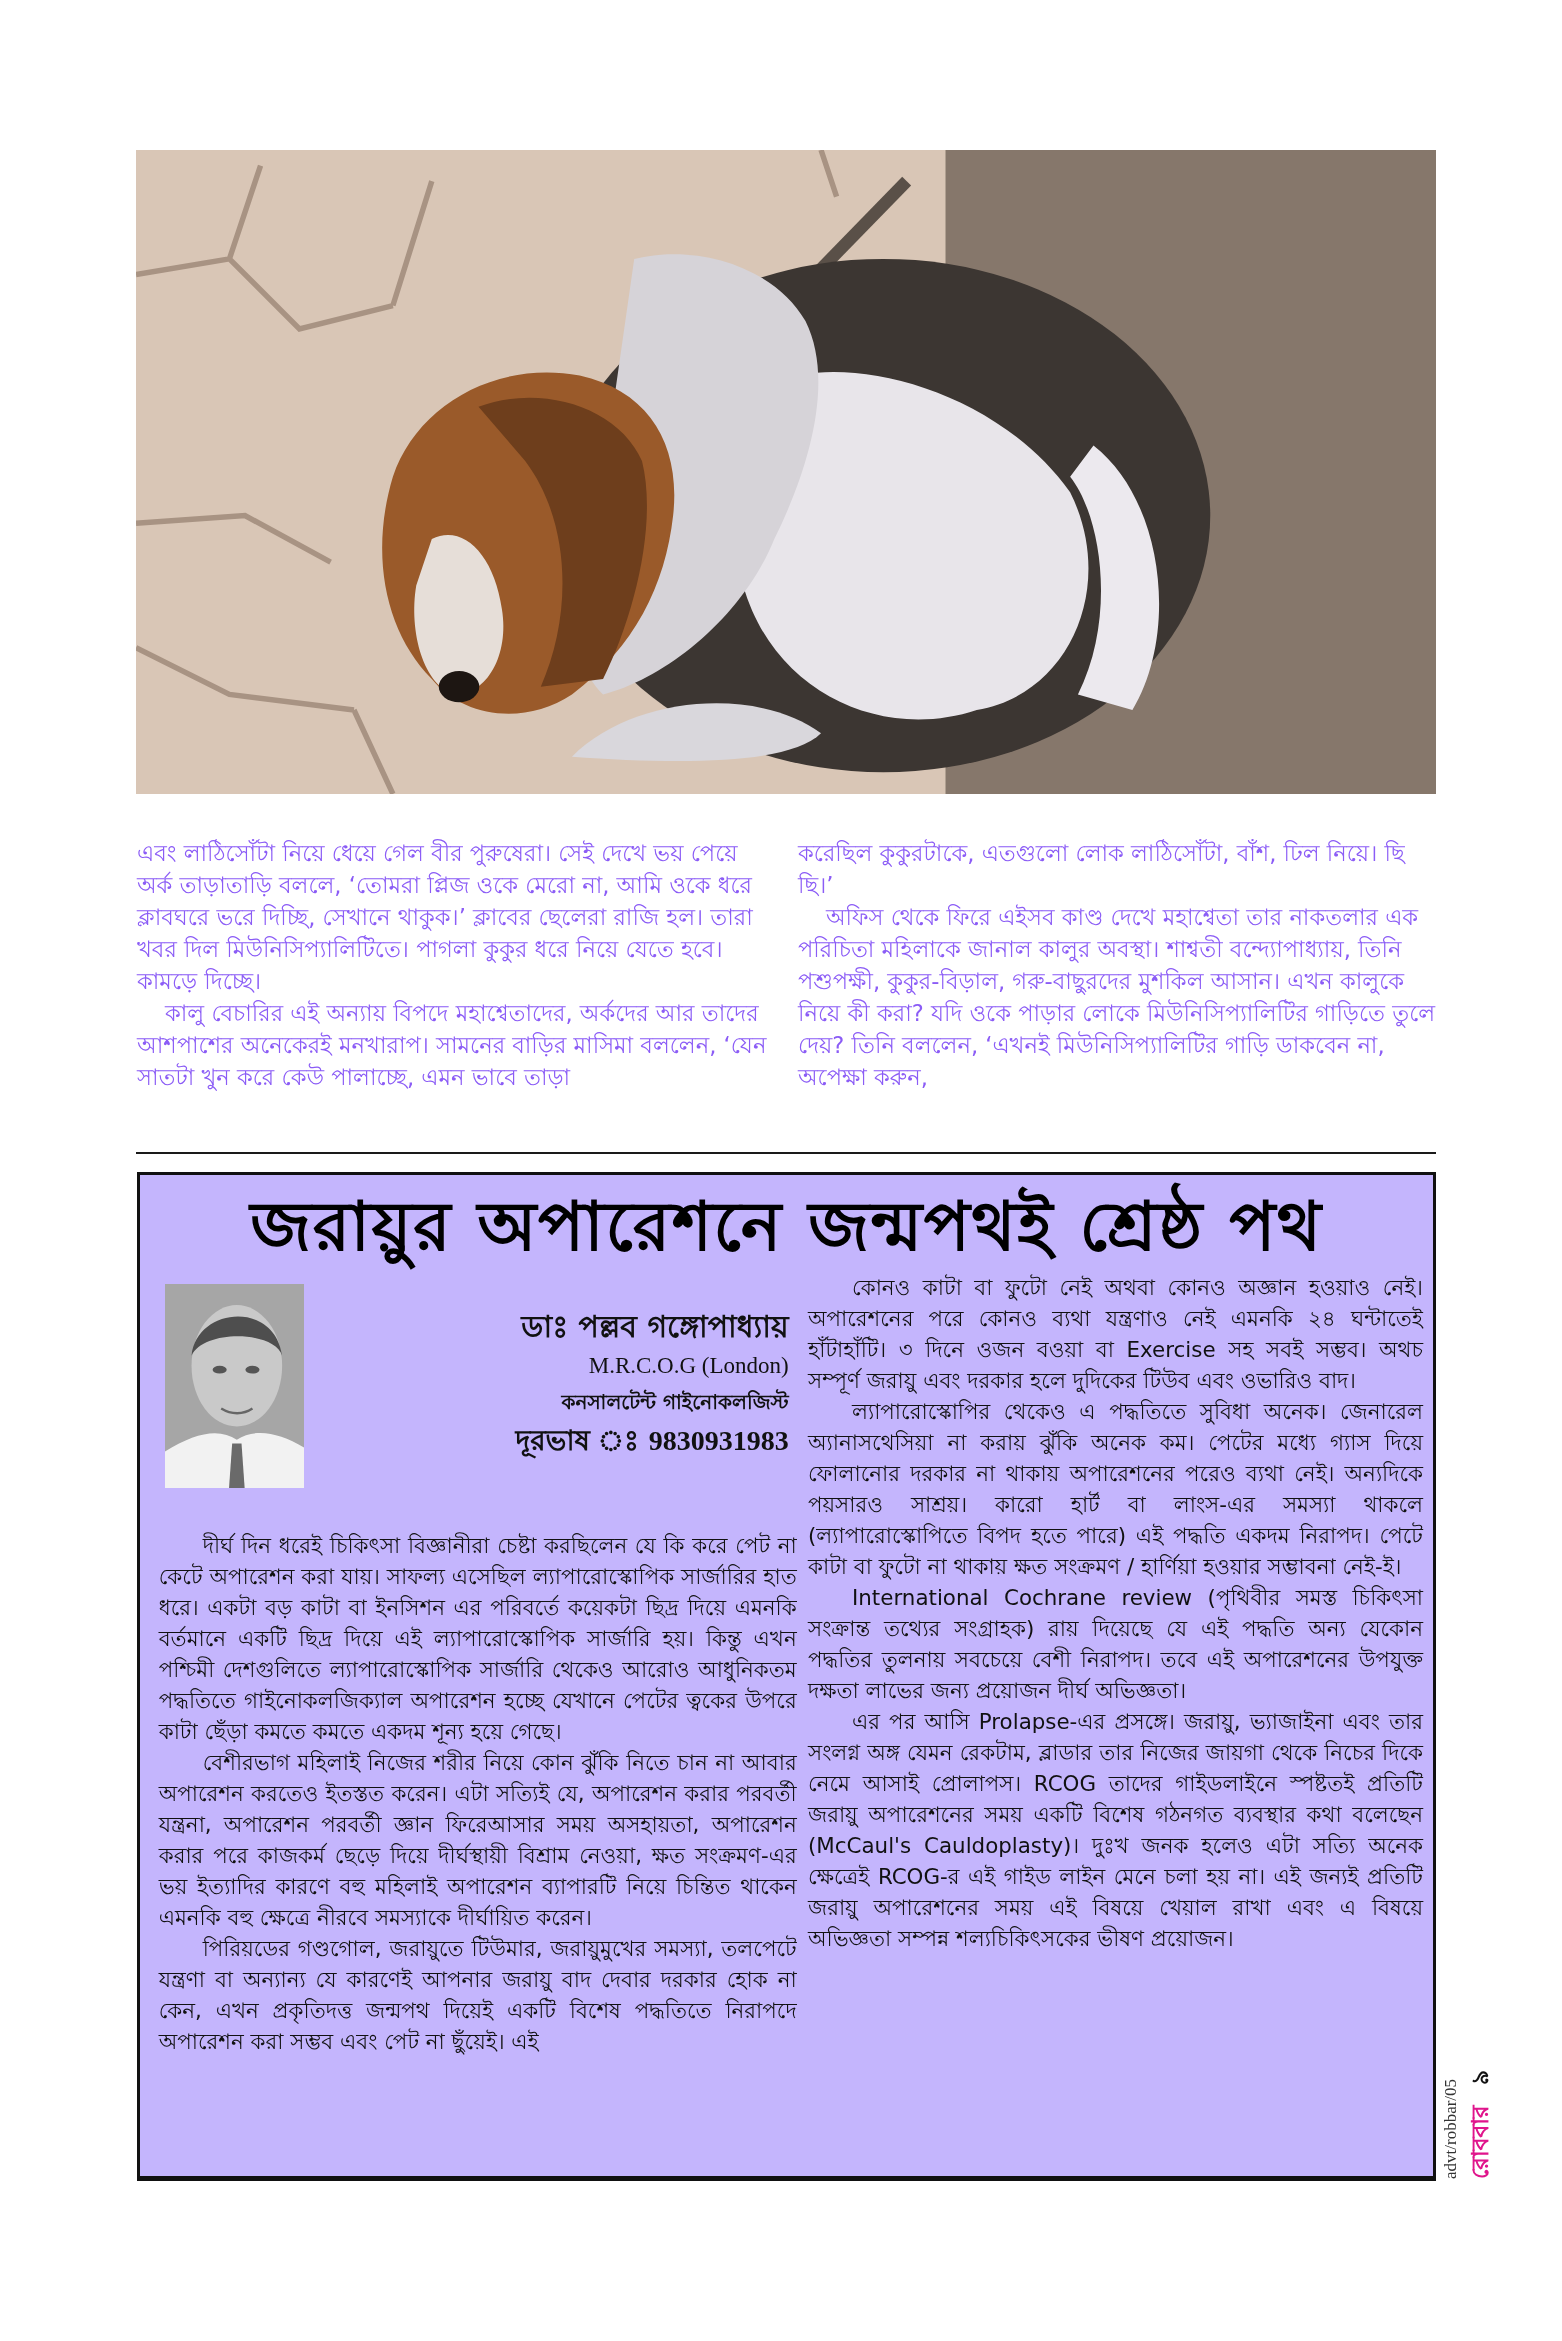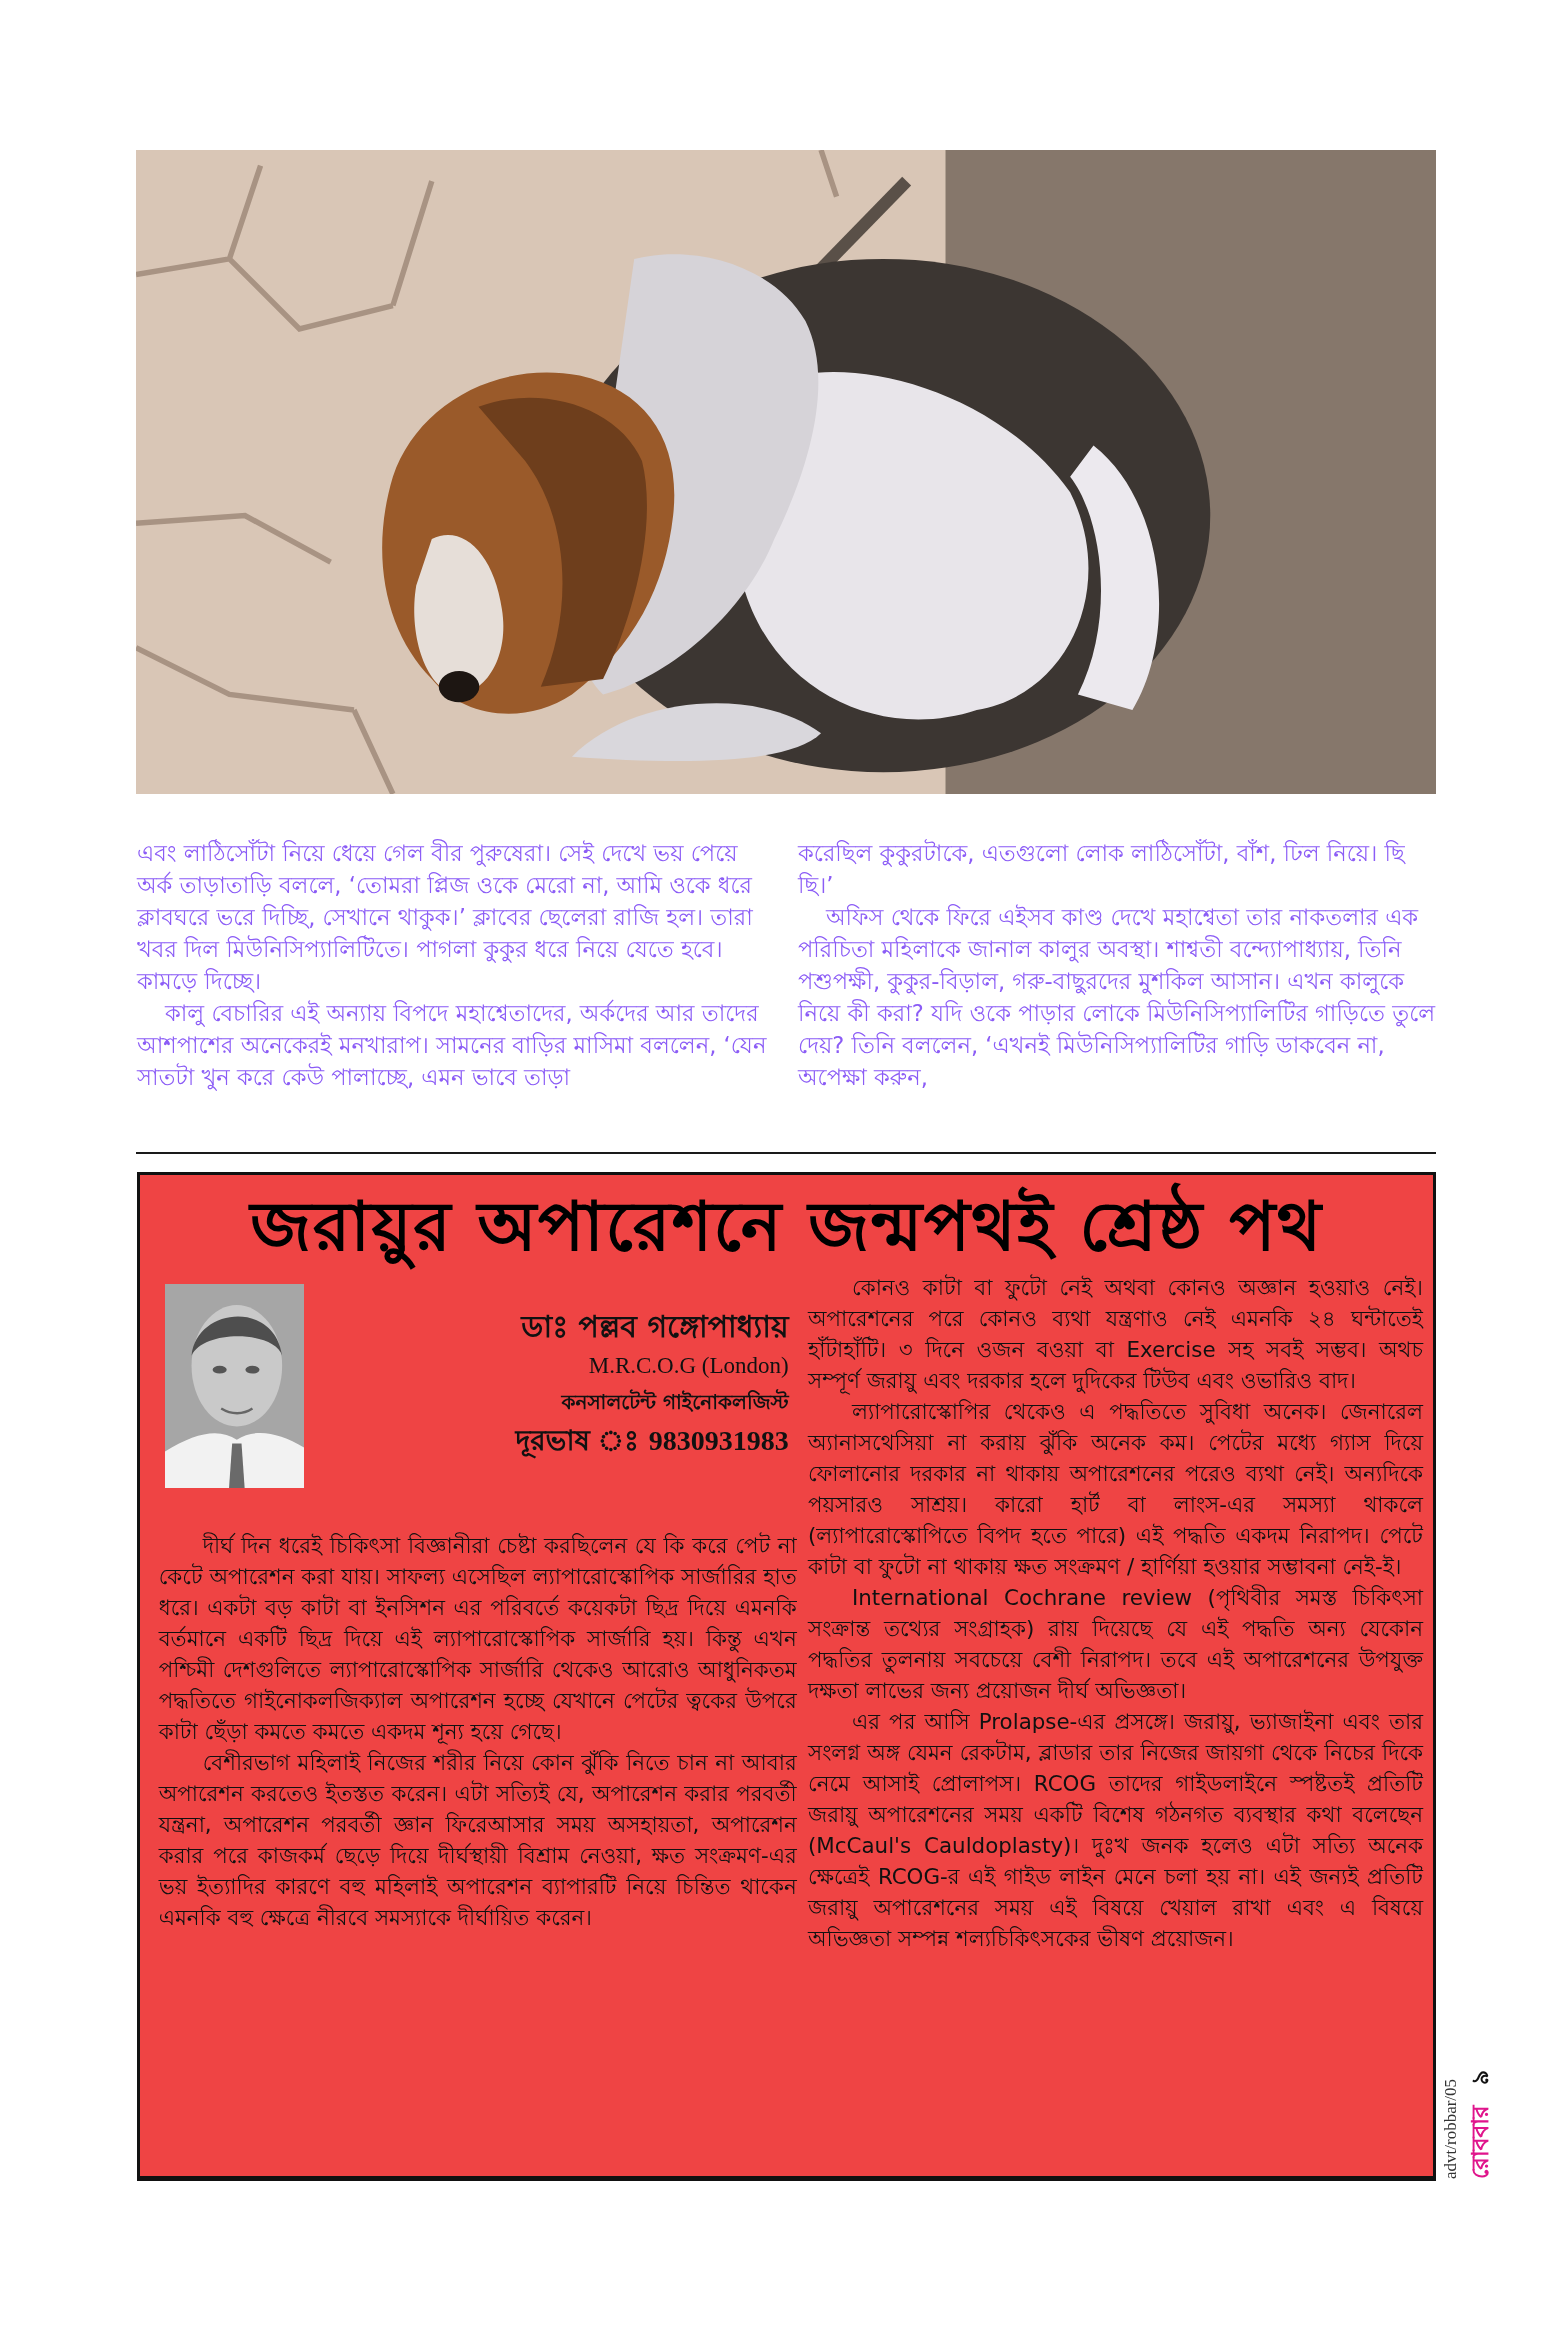--- a/index.html
+++ b/index.html
@@ -23,21 +23,21 @@
   .story-col.right { left: 798px; }
   .story-col p { margin: 0; }
   .story-col p.indent { text-indent: 28px; }
 
   .rule { position: absolute; left: 136px; top: 1152px; width: 1300px; height: 2.3px; background: #1a1a1a; }
 
   
   .ad {
     position: absolute; left: 137px; top: 1172px; width: 1299px; height: 1009px;
     border: 3.1px solid #111; border-bottom-width: 5.4px; border-right-width: 3.9px; box-sizing: border-box;
-    background: #ef4444;
+    background: #c4b5fd;
   }
   .ad-title {
     position: absolute; left: 0; right: 0; top: 9.3px; text-align: center;
     font-family: "DejaVu Sans", sans-serif; font-weight: bold; font-size: 68px; line-height: 86px;
     letter-spacing: 1.6px; color: #000;
   }
   .ad-left { position: absolute; left: 18.7px; top: 101px; width: 638px; }
   .ad-right { position: absolute; left: 668px; top: 97px; width: 615px; }
 
   .doctor-card { position: relative; height: 210px; }
@@ -124,20 +124,21 @@
         <div class="doctor-title">কনসালটেন্ট গাইনোকলজিস্ট</div>
         <div class="doctor-phone">
           <span>দূরভাষ ঃ</span>
           <span class="num">9830931983</span>
         </div>
       </div>
     </div>
     <div class="ad-text">
       <p class="indent">দীর্ঘ দিন ধরেই চিকিৎসা বিজ্ঞানীরা চেষ্টা করছিলেন যে কি করে পেট না কেটে অপারেশন করা যায়। সাফল্য এসেছিল ল্যাপারোস্কোপিক সার্জারির হাত ধরে। একটা বড় কাটা বা ইনসিশন এর পরিবর্তে কয়েকটা ছিদ্র দিয়ে এমনকি বর্তমানে একটি ছিদ্র দিয়ে এই ল্যাপারোস্কোপিক সার্জারি হয়। কিন্তু এখন  পশ্চিমী দেশগুলিতে ল্যাপারোস্কোপিক সার্জারি থেকেও আরোও আধুনিকতম পদ্ধতিতে গাইনোকলজিক্যাল অপারেশন হচ্ছে যেখানে পেটের ত্বকের উপরে কাটা ছেঁড়া কমতে কমতে একদম শূন্য হয়ে গেছে।</p>
       <p class="indent">বেশীরভাগ মহিলাই নিজের শরীর নিয়ে কোন ঝুঁকি নিতে চান না আবার অপারেশন করতেও ইতস্তত করেন। এটা সত্যিই যে, অপারেশন করার পরবর্তী যন্ত্রনা, অপারেশন পরবর্তী জ্ঞান ফিরেআসার সময় অসহায়তা, অপারেশন করার পরে কাজকর্ম ছেড়ে দিয়ে দীর্ঘস্থায়ী বিশ্রাম নেওয়া, ক্ষত সংক্রমণ-এর ভয় ইত্যাদির কারণে বহু মহিলাই অপারেশন ব্যাপারটি নিয়ে চিন্তিত থাকেন এমনকি বহু ক্ষেত্রে নীরবে সমস্যাকে দীর্ঘায়িত করেন।</p>
+      <p class="indent">পিরিয়ডের গণ্ডগোল, জরায়ুতে টিউমার, জরায়ুমুখের সমস্যা, তলপেটে যন্ত্রণা বা অন্যান্য যে কারণেই আপনার জরায়ু বাদ দেবার দরকার হোক না কেন, এখন প্রকৃতিদত্ত জন্মপথ দিয়েই একটি বিশেষ পদ্ধতিতে নিরাপদে অপারেশন করা সম্ভব এবং পেট না ছুঁয়েই। এই</p>
     </div>
   </div>
 
   <div class="ad-right ad-text">
     <p class="indent">কোনও কাটা বা ফুটো নেই অথবা কোনও অজ্ঞান হওয়াও নেই। অপারেশনের পরে কোনও ব্যথা যন্ত্রণাও নেই এমনকি ২৪ ঘন্টাতেই হাঁটাহাঁটি। ৩ দিনে ওজন বওয়া বা Exercise সহ সবই সম্ভব। অথচ সম্পূর্ণ জরায়ু এবং দরকার হলে দুদিকের টিউব এবং ওভারিও বাদ।</p>
     <p class="indent">ল্যাপারোস্কোপির থেকেও এ পদ্ধতিতে সুবিধা অনেক। জেনারেল অ্যানাসথেসিয়া না করায় ঝুঁকি অনেক কম। পেটের মধ্যে গ্যাস দিয়ে ফোলানোর দরকার না থাকায় অপারেশনের পরেও ব্যথা নেই। অন্যদিকে পয়সারও সাশ্রয়। কারো হার্ট বা লাংস-এর সমস্যা থাকলে (ল্যাপারোস্কোপিতে বিপদ হতে পারে) এই পদ্ধতি একদম নিরাপদ। পেটে কাটা বা ফুটো না থাকায় ক্ষত সংক্রমণ / হার্ণিয়া হওয়ার সম্ভাবনা নেই-ই।</p>
     <p class="indent">International Cochrane review (পৃথিবীর সমস্ত চিকিৎসা সংক্রান্ত তথ্যের সংগ্রাহক) রায় দিয়েছে যে এই পদ্ধতি অন্য যেকোন পদ্ধতির তুলনায় সবচেয়ে বেশী নিরাপদ। তবে এই অপারেশনের উপযুক্ত দক্ষতা লাভের জন্য প্রয়োজন দীর্ঘ অভিজ্ঞতা।</p>
     <p class="indent">এর পর আসি Prolapse-এর প্রসঙ্গে। জরায়ু, ভ্যাজাইনা এবং তার সংলগ্ন অঙ্গ যেমন রেকটাম, ব্লাডার তার নিজের জায়গা থেকে নিচের দিকে নেমে আসাই প্রোলাপস। RCOG তাদের গাইডলাইনে স্পষ্টতই প্রতিটি জরায়ু অপারেশনের সময় একটি বিশেষ গঠনগত ব্যবস্থার কথা বলেছেন (McCaul's Cauldoplasty)। দুঃখ জনক হলেও এটা সত্যি অনেক ক্ষেত্রেই RCOG-র এই গাইড লাইন মেনে চলা হয় না। এই জন্যই প্রতিটি জরায়ু অপারেশনের সময় এই বিষয়ে খেয়াল রাখা এবং এ বিষয়ে অভিজ্ঞতা সম্পন্ন শল্যচিকিৎসকের ভীষণ প্রয়োজন।</p>
   </div>
 </div>

